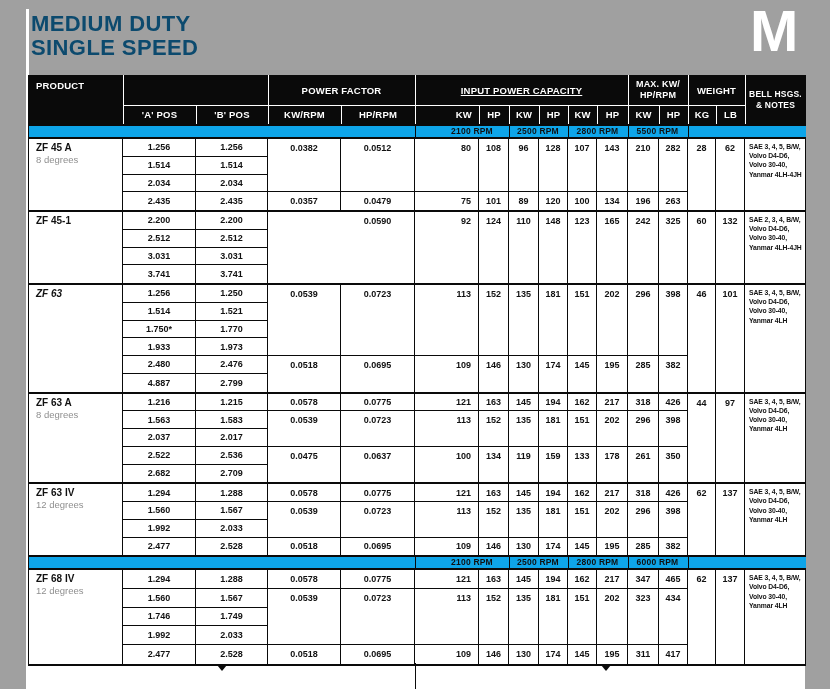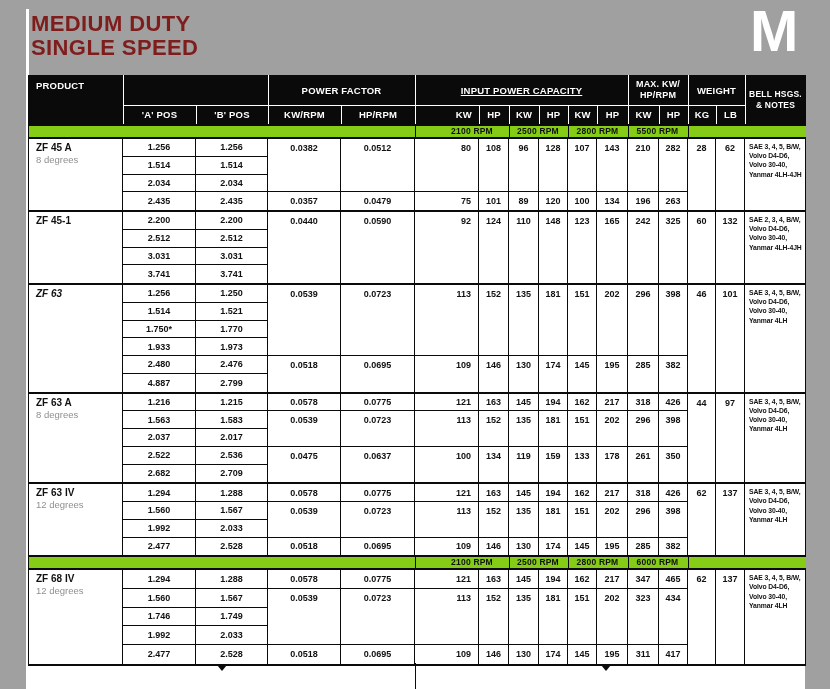--- a/index.html
+++ b/index.html
@@ -1,18 +1,18 @@
 <!DOCTYPE html>
 <html><head>
 <meta charset="utf-8">
 <style>
   html,body{margin:0;padding:0;}
   body{width:830px;height:689px;background:#a0a0a0;font-family:"Liberation Sans","DejaVu Sans",sans-serif;overflow:hidden;position:relative;}
   .page{position:absolute;inset:0;background:#a0a0a0;}
-  .page-title{position:absolute;left:31px;top:12px;color:#7f1d1d;font-weight:bold;font-size:22px;line-height:24px;letter-spacing:0.4px;}
+  .page-title{position:absolute;left:31px;top:12px;color:#0c4a6e;font-weight:bold;font-size:22px;line-height:24px;letter-spacing:0.4px;}
   .tab-letter{position:absolute;left:750px;top:0px;color:#fff;font-weight:bold;font-size:58px;line-height:62px;}
   .white-strip{position:absolute;left:26px;top:9px;width:3px;height:66px;background:#fff;}
   .content{position:absolute;left:26px;top:75px;width:779px;height:614px;background:#fff;}
   .tbl{position:relative;margin-left:2px;width:777px;border-left:1px solid #0a0a0a;}
   
   .thead{position:relative;height:49px;background:#0a0a0a;color:#fff;}
   .hc{position:absolute;display:flex;align-items:center;justify-content:center;font-weight:bold;font-size:9.5px;letter-spacing:0.2px;text-align:center;}
   .h-product{left:0;top:0;width:94px;height:49px;align-items:flex-start;justify-content:flex-start;padding:5px 0 0 7px;box-sizing:border-box;}
   .h-ratios{left:94px;top:0;width:145px;height:30px;}
   .h-pf{left:239px;top:0;width:147px;height:30px;}
@@ -21,21 +21,21 @@
   .h-weight{left:659px;top:0;width:57px;height:30px;}
   .h-notes{left:716px;top:0;width:61px;height:49px;font-size:8.5px;line-height:11px;}
   .h-apos{left:94px;top:30px;width:73px;height:19px;}
   .h-bpos{left:167px;top:30px;width:72px;height:19px;}
   .h-kwrpm{left:239px;top:30px;width:73px;height:19px;}
   .h-hprpm{left:312px;top:30px;width:74px;height:19px;}
   .wl{position:absolute;background:#fff;width:1px;}
   .wl-h{position:absolute;background:#fff;height:1px;}
   .pre{white-space:pre-line;}
   
-  .band{position:relative;height:11px;background:#84cc16;border-top:2px solid #0a0a0a;border-bottom:2px solid #0a0a0a;}
+  .band{position:relative;height:11px;background:#0ea5e9;border-top:2px solid #0a0a0a;border-bottom:2px solid #0a0a0a;}
   .band-label{position:absolute;top:0;height:11px;line-height:11px;font-size:8.5px;font-weight:bold;color:#111;text-align:center;letter-spacing:0.2px;}
   .bd{position:absolute;top:0;width:1px;height:11px;background:#0a0a0a;}
   
   .sec{display:grid;grid-template-columns:94px 73px 72px 73px 74px 64px 30px 30px 29px 29px 31px 31px 29px 28px 29px 61px;background:#fff;border-bottom:2px solid #0a0a0a;}
   .sec.nobb{border-bottom:none;}
   .sec.thickbb{border-bottom:2.5px solid #0a0a0a;}
   .c{border-right:1px solid #0a0a0a;display:flex;align-items:center;justify-content:center;font-size:9px;font-weight:bold;color:#111;box-sizing:border-box;overflow:hidden;}
   .c.bb{border-bottom:1px solid #0a0a0a;}
   .c.top{align-items:flex-start;padding-top:4px;}
   .c.rt{justify-content:flex-end;padding-right:7px;text-align:right;}
@@ -162,21 +162,20 @@
               <div class="pname">ZF 45-1</div>
             </div>
             <div class="c ratio bb" style="grid-area: 1 / 2 / span 1;">2.200</div>
             <div class="c ratio bb" style="grid-area: 1 / 3 / span 1;">2.200</div>
             <div class="c ratio bb" style="grid-area: 2 / 2 / span 1;">2.512</div>
             <div class="c ratio bb" style="grid-area: 2 / 3 / span 1;">2.512</div>
             <div class="c ratio bb" style="grid-area: 3 / 2 / span 1;">3.031</div>
             <div class="c ratio bb" style="grid-area: 3 / 3 / span 1;">3.031</div>
             <div class="c ratio" style="grid-area: 4 / 2 / span 1;">3.741</div>
             <div class="c ratio" style="grid-area: 4 / 3 / span 1;">3.741</div>
-            <div class="c  top" style="grid-area: 1 / 4 / span 4;">0.0440</div>
             <div class="c  top" style="grid-area: 1 / 5 / span 4;">0.0590</div>
             <div class="c  rt top" style="grid-area: 1 / 6 / span 4;">92</div>
             <div class="c  top" style="grid-area: 1 / 7 / span 4;">124</div>
             <div class="c  top" style="grid-area: 1 / 8 / span 4;">110</div>
             <div class="c  top" style="grid-area: 1 / 9 / span 4;">148</div>
             <div class="c  top" style="grid-area: 1 / 10 / span 4;">123</div>
             <div class="c  top" style="grid-area: 1 / 11 / span 4;">165</div>
             <div class="c  top" style="grid-area: 1 / 12 / span 4; text-align: right;">242</div>
             <div class="c  top" style="grid-area: 1 / 13 / span 4;">325</div>
             <div class="c top" style="grid-area: 1 / 14 / span 4;">60</div>

